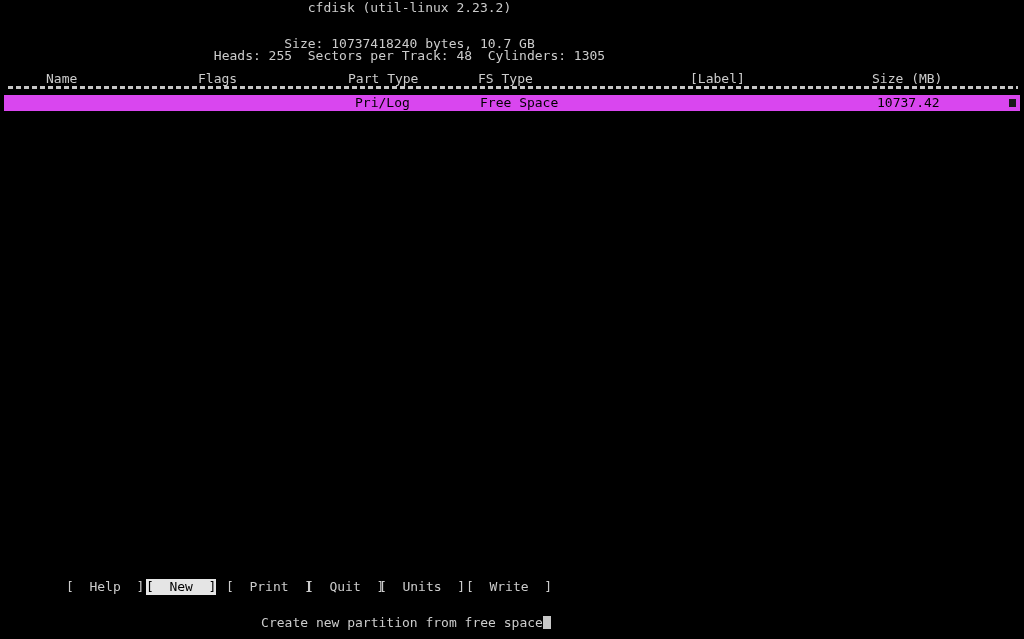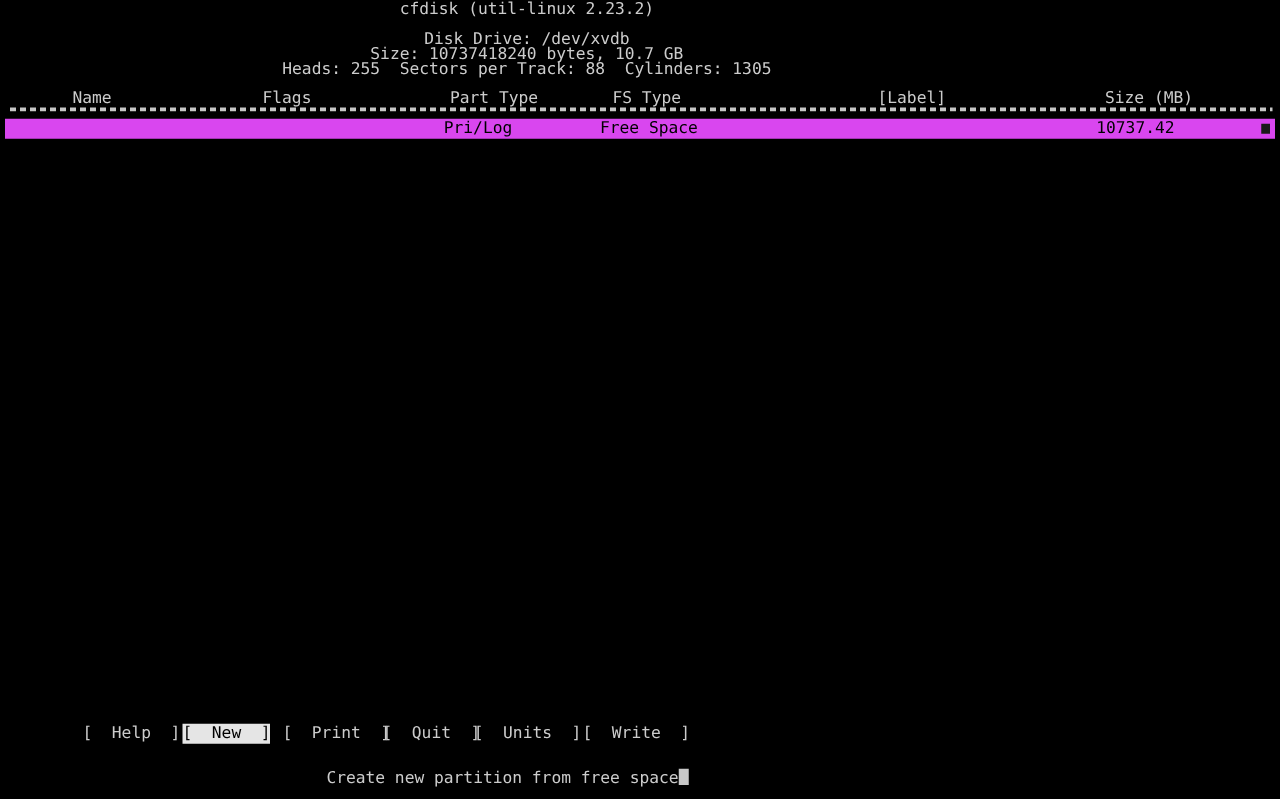--- a/index.html
+++ b/index.html
@@ -23,21 +23,21 @@
   .screen {
     position: absolute;
     inset: 0;
     width: 1024px;
     height: 639px;
   }
 
   
   .row {
     position: absolute;
-    left: 12px;
+    left: 0;
     width: 819px;
     height: 16px;
     line-height: 16px;
     white-space: pre;
   }
   .center { text-align: center; }
 
   
   #title-line      { top: 0px; }
   #disk-drive-line { top: 24px; }
@@ -176,25 +176,24 @@
     vertical-align: -2px;
   }
 </style>
 </head>
 <body>
 
 <div class="screen">
 
   <div class="row center" id="title-line">cfdisk (util-linux 2.23.2)</div>
 
-  <div class="row center" id="disk-drive-line">Disk Drive: /dev/xvdb</div>
 
   <div class="row center" id="size-line">Size: 10737418240 bytes, 10.7 GB</div>
 
-  <div class="row center" id="geometry-line"><span class="geo-seg">Heads: 255</span><span class="gap"> </span><span class="geo-seg">Sectors per Track: 88</span><span class="gap"> </span><span class="geo-seg">Cylinders: 1305</span></div>
+  <div class="row center" id="geometry-line"><span class="geo-seg">Heads: 255</span><span class="gap"> </span><span class="geo-seg">Sectors per Track: 48</span><span class="gap"> </span><span class="geo-seg">Cylinders: 1305</span></div>
 
   <div class="row" id="table-header">
     <span class="col col-name">Name</span>
     <span class="col col-flags">Flags</span>
     <span class="col col-parttype">Part Type</span>
     <span class="col col-fstype">FS Type</span>
     <span class="col col-label">[Label]</span>
     <span class="col col-size">Size (MB)</span>
   </div>
 

